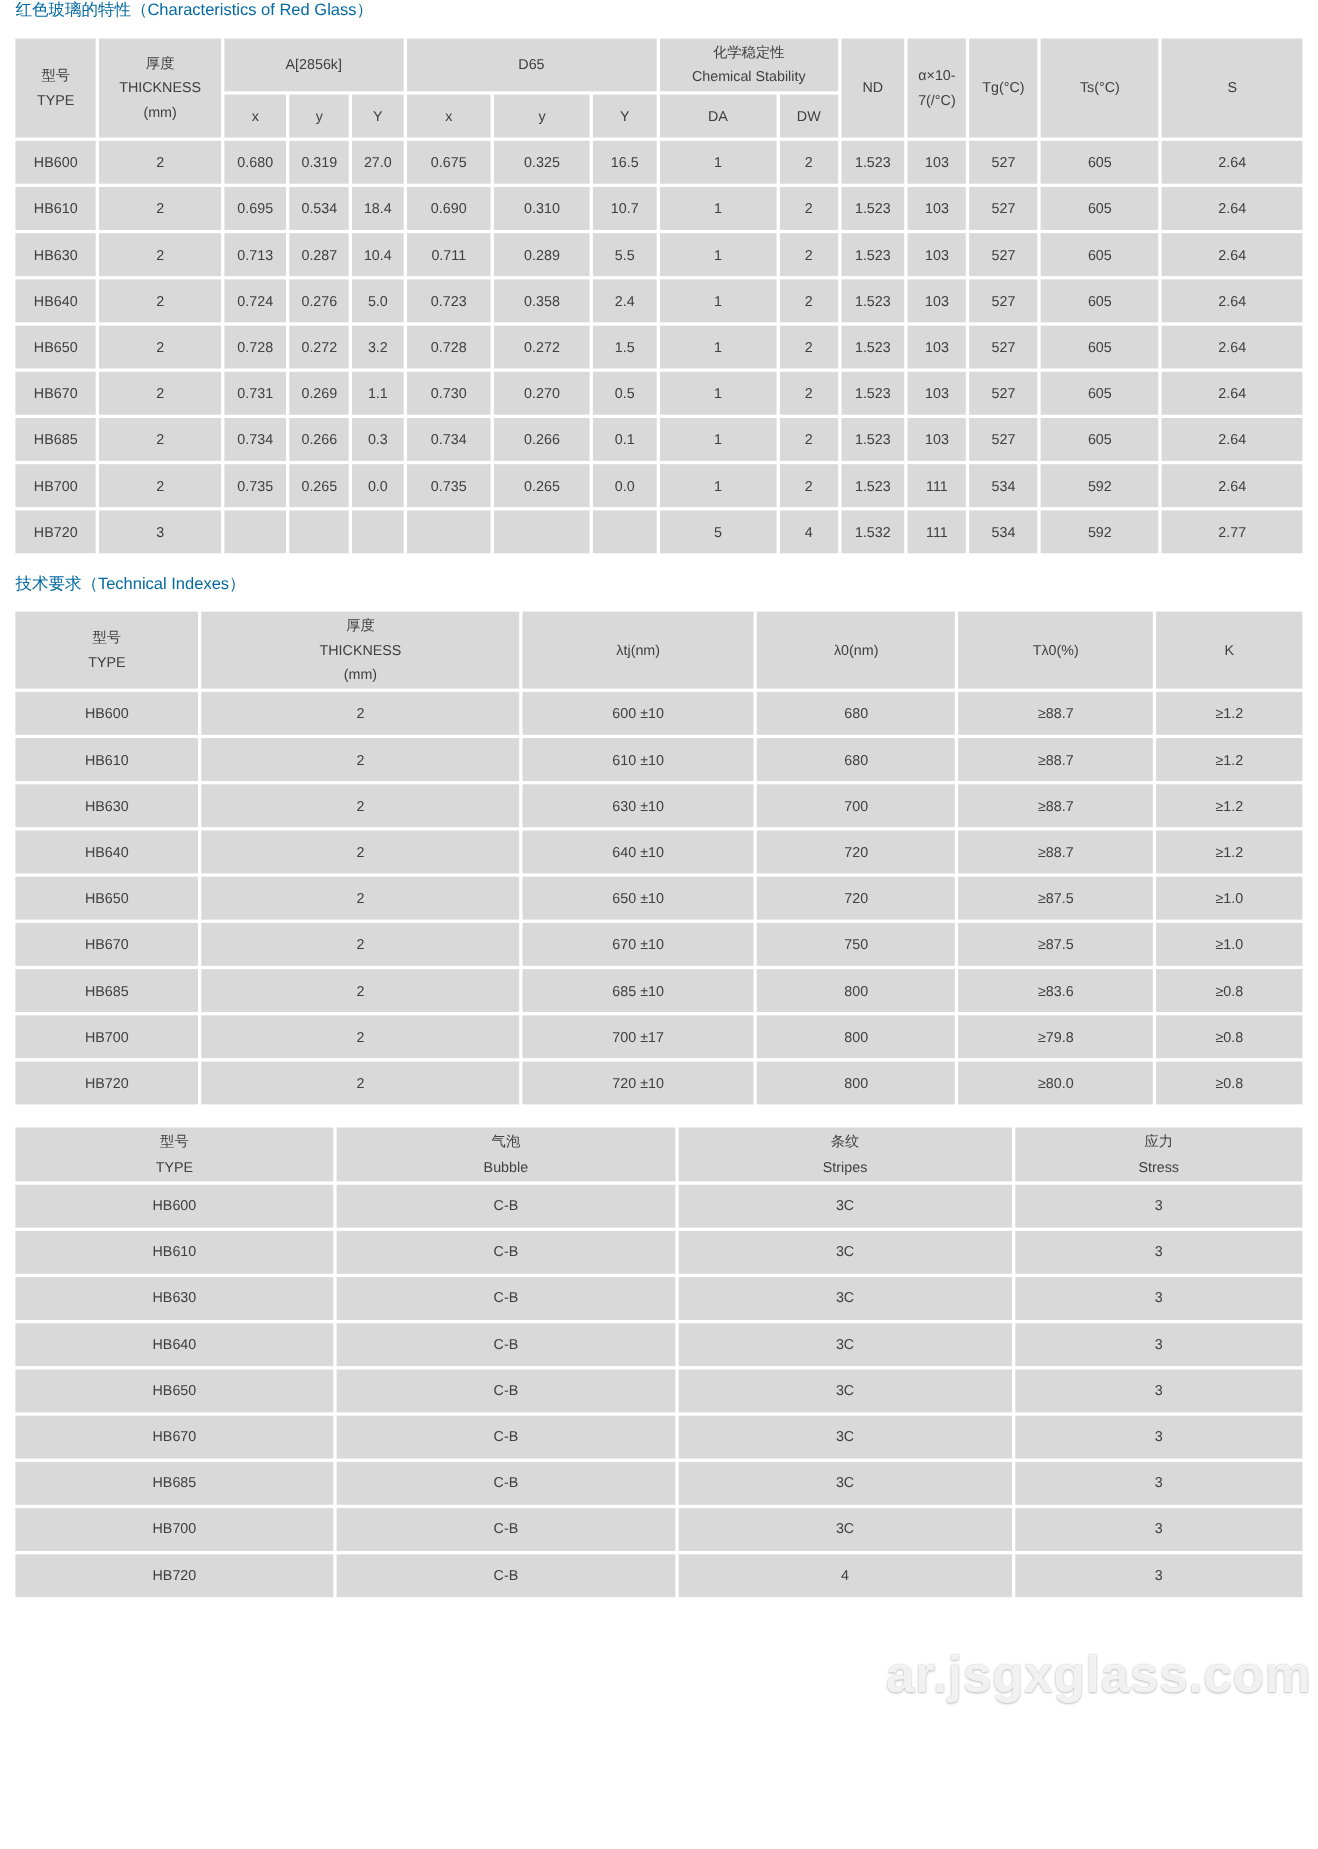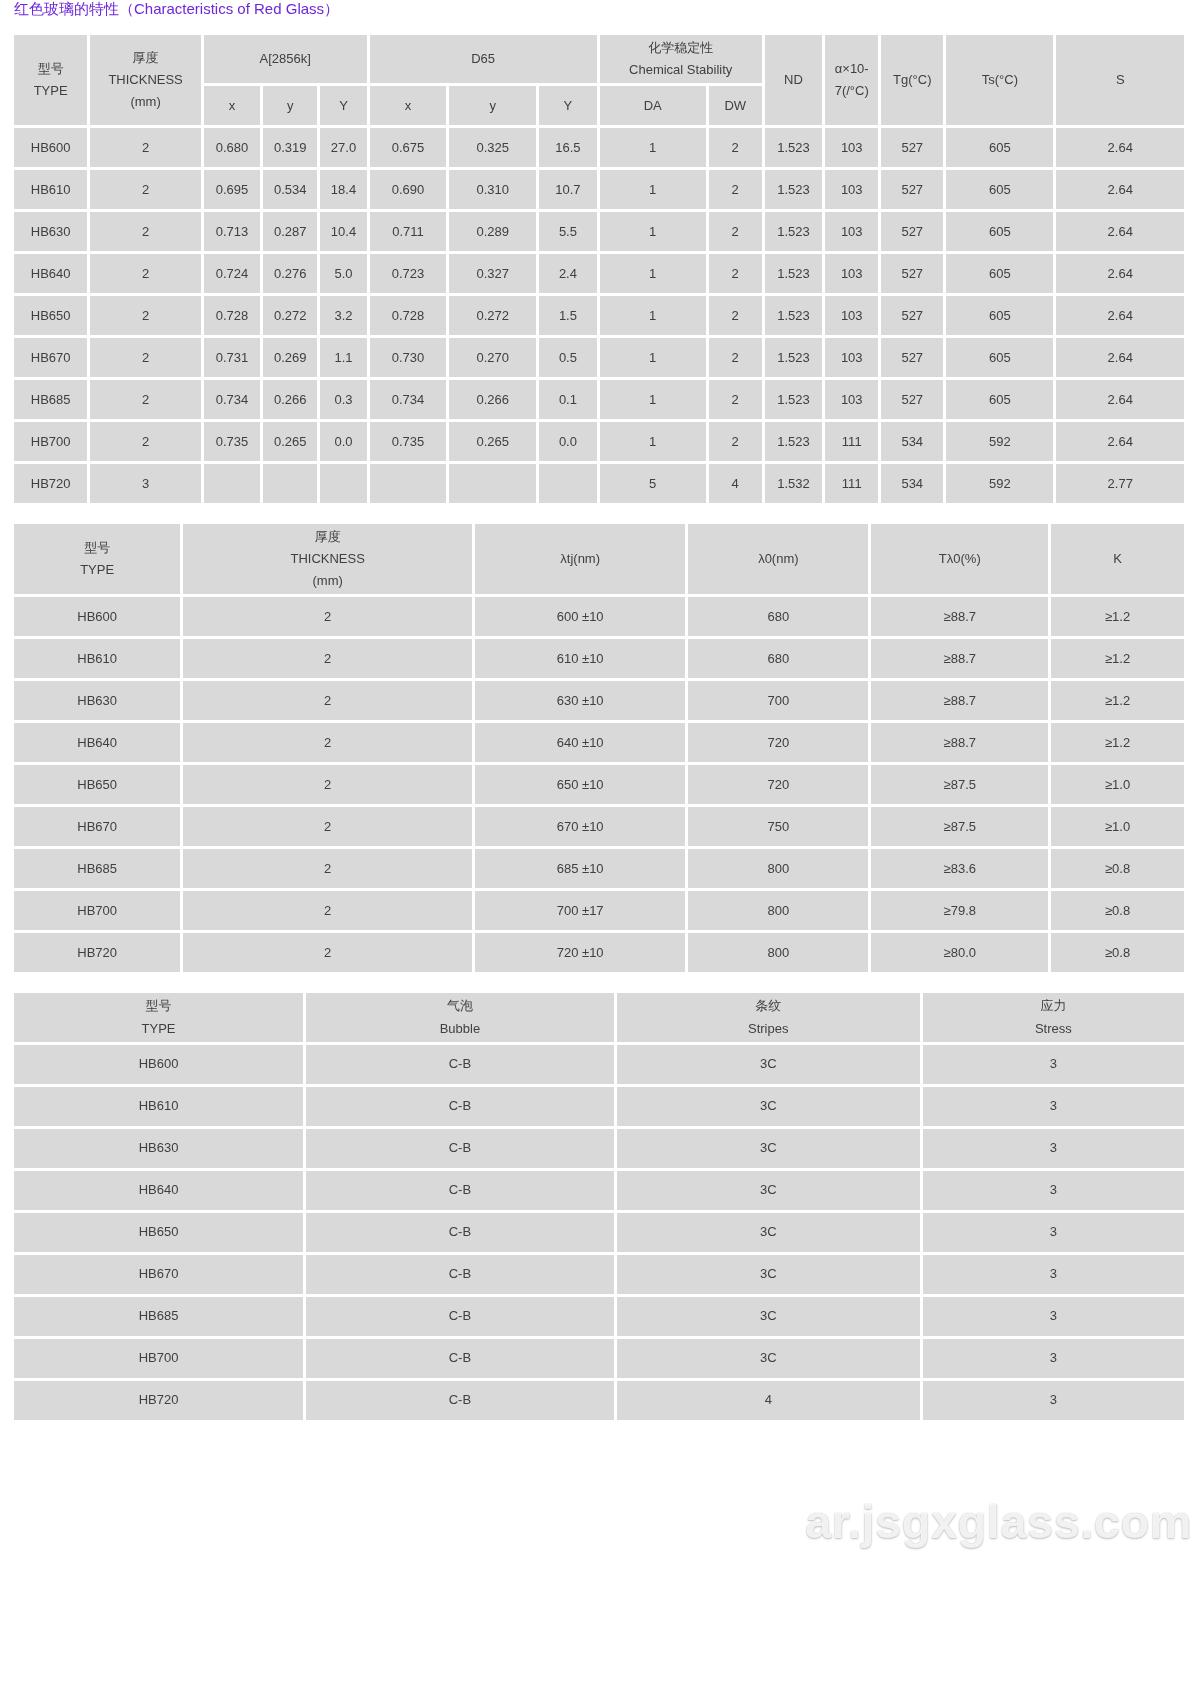--- a/index.html
+++ b/index.html
@@ -17,21 +17,21 @@
   .title {
     text-align: center;
     font-size: 31px;
     font-weight: bold;
     color: #141414;
     margin: 4px 0 16px 0;
     letter-spacing: 0.5px;
   }
   .section-label {
     font-size: 15px;
-    color: #6d28d9;
+    color: #0369a1;
     margin: 0 0 13px 0;
   }
 
   table.grid {
     border-collapse: separate;
     border-spacing: 3px;
     table-layout: fixed;
     width: calc(100% + 6px);
     margin: 0 -3px 15px -3px;
   }
@@ -182,21 +182,21 @@
           <td>605</td>
           <td>2.64</td>
         </tr>
         <tr>
           <td>HB640</td>
           <td>2</td>
           <td>0.724</td>
           <td>0.276</td>
           <td>5.0</td>
           <td>0.723</td>
-          <td>0.327</td>
+          <td>0.358</td>
           <td>2.4</td>
           <td>1</td>
           <td>2</td>
           <td>1.523</td>
           <td>103</td>
           <td>527</td>
           <td>605</td>
           <td>2.64</td>
         </tr>
         <tr>
@@ -280,20 +280,21 @@
           <td>4</td>
           <td>1.532</td>
           <td>111</td>
           <td>534</td>
           <td>592</td>
           <td>2.77</td>
         </tr>
       </tbody>
   </table>
 
+  <div class="section-label">技术要求（Technical Indexes）</div>
 
   <table class="grid t2">
     <colgroup>
       <col style="width:14.4%">
         <col style="width:25.0%">
         <col style="width:18.2%">
       <col style="width:15.6%">
         <col style="width:15.3%">
         <col style="width:11.5%">
     </colgroup>

